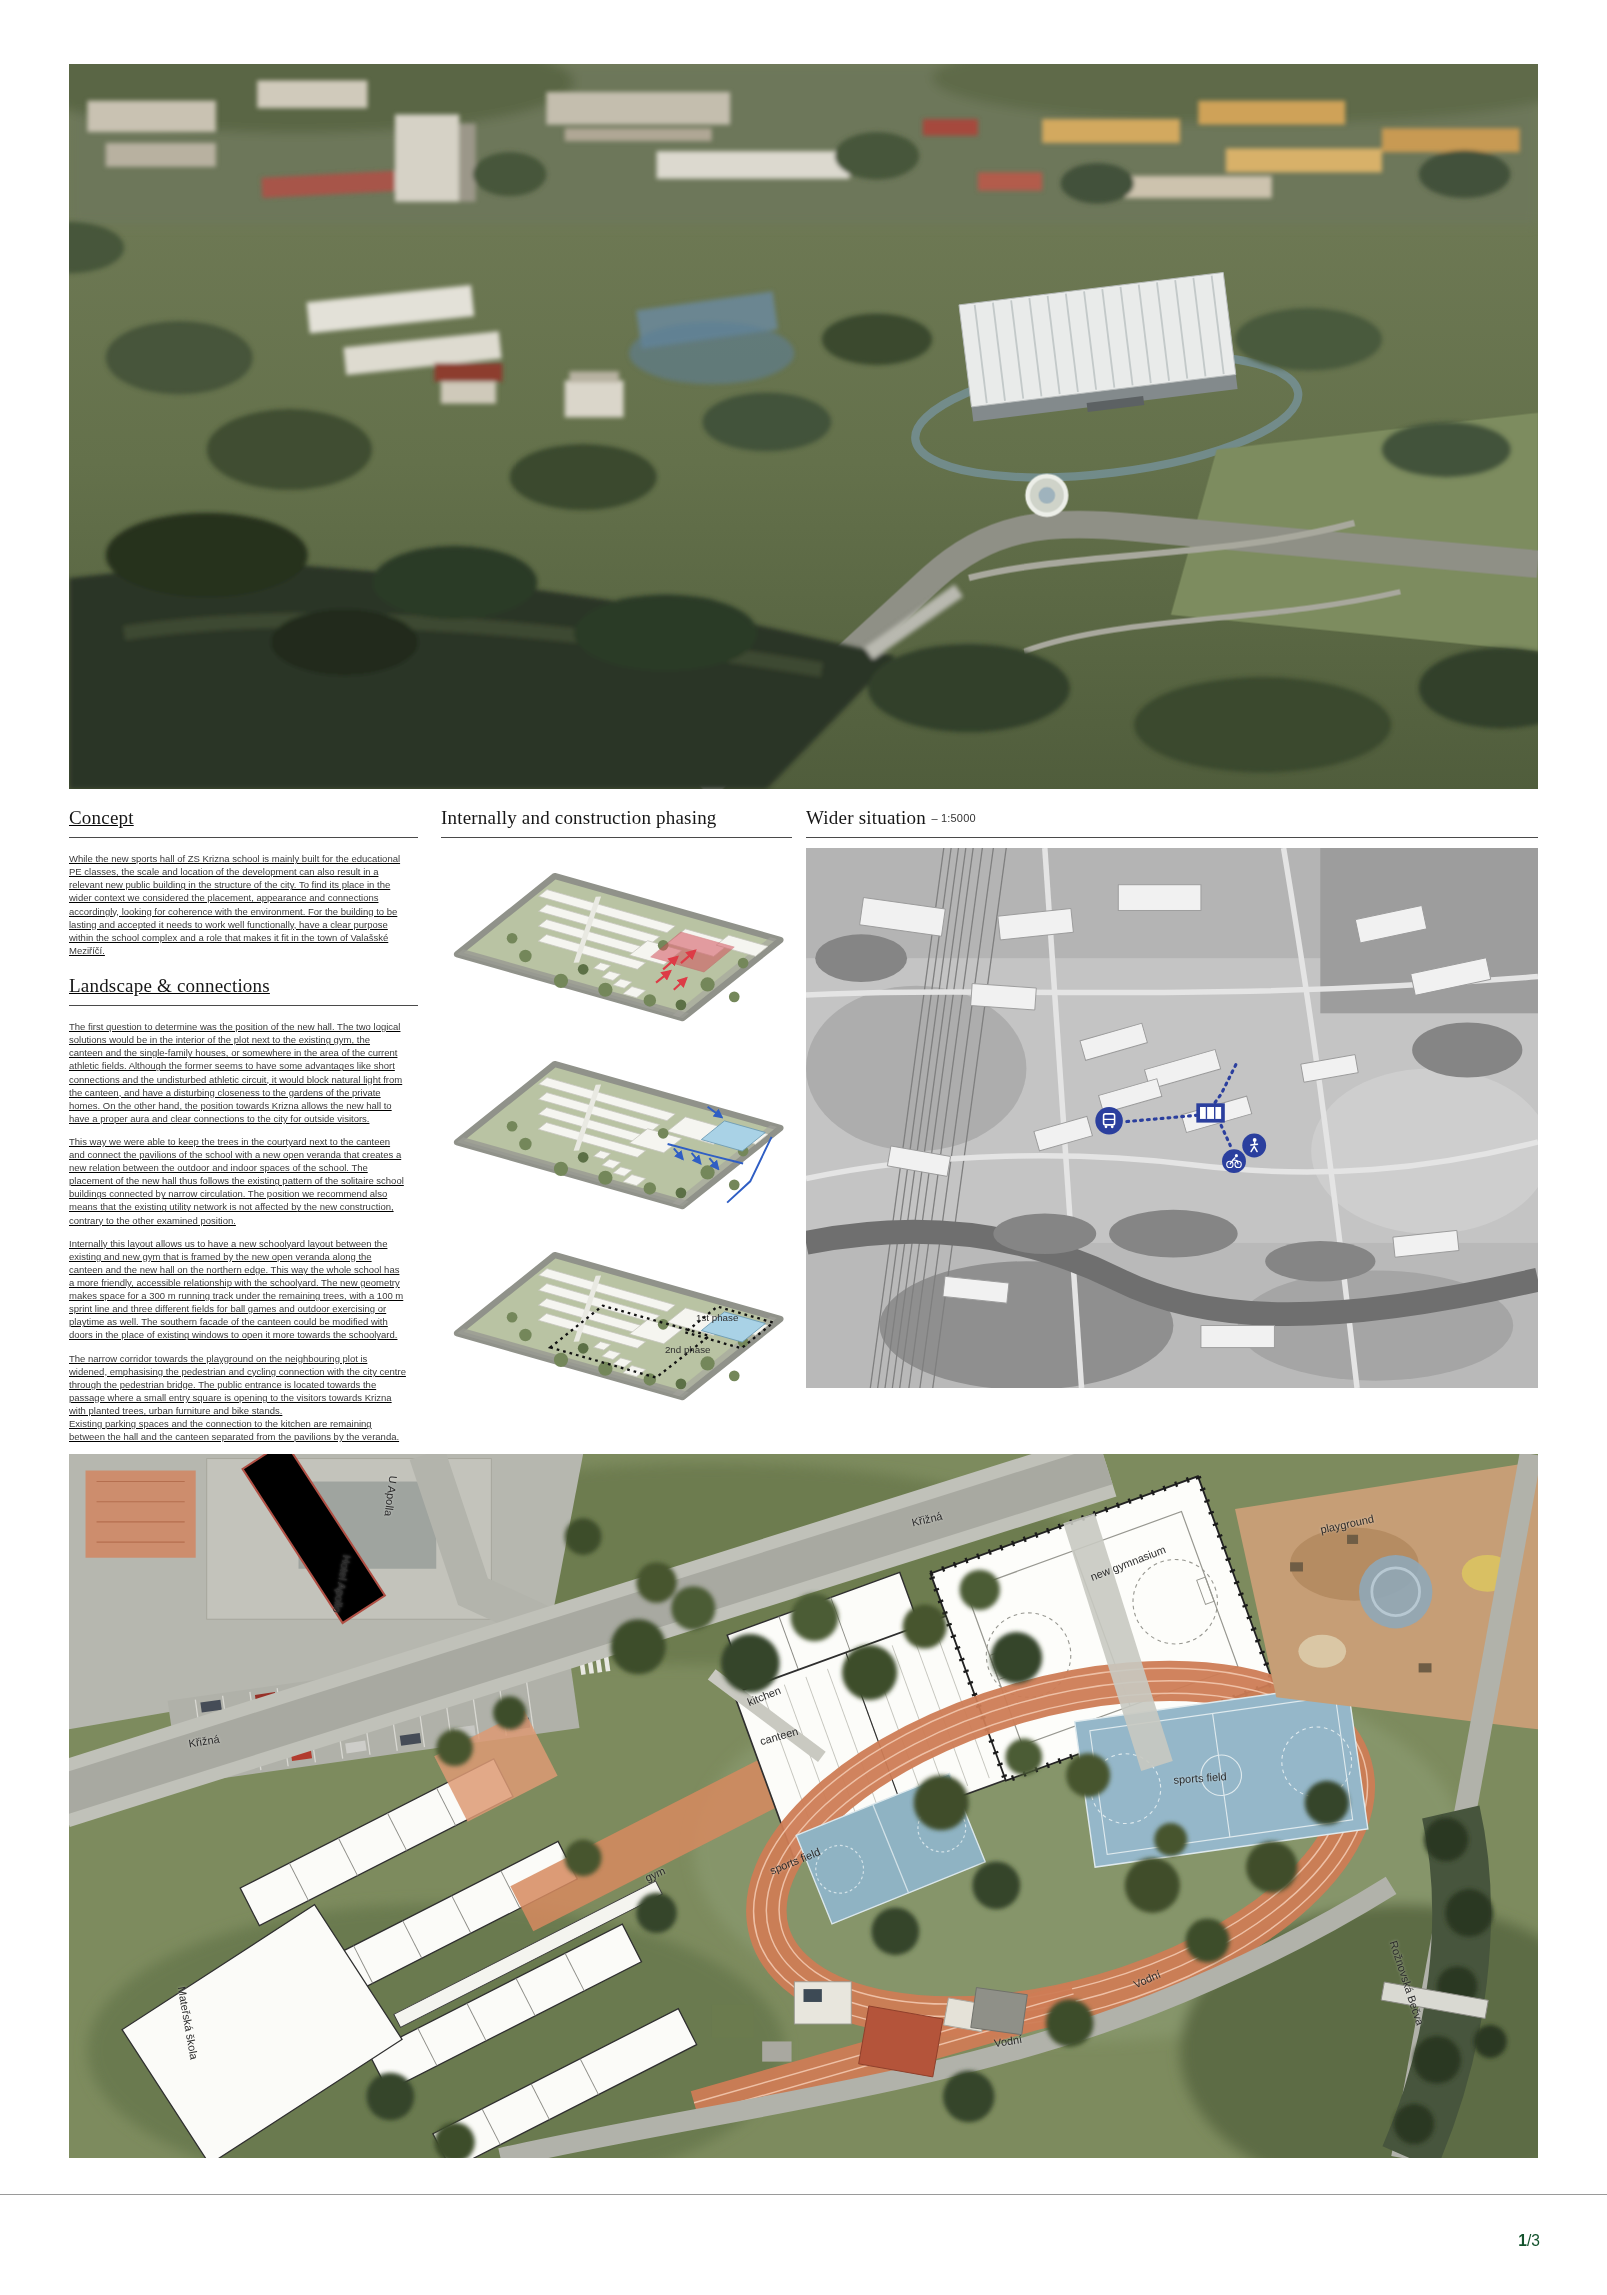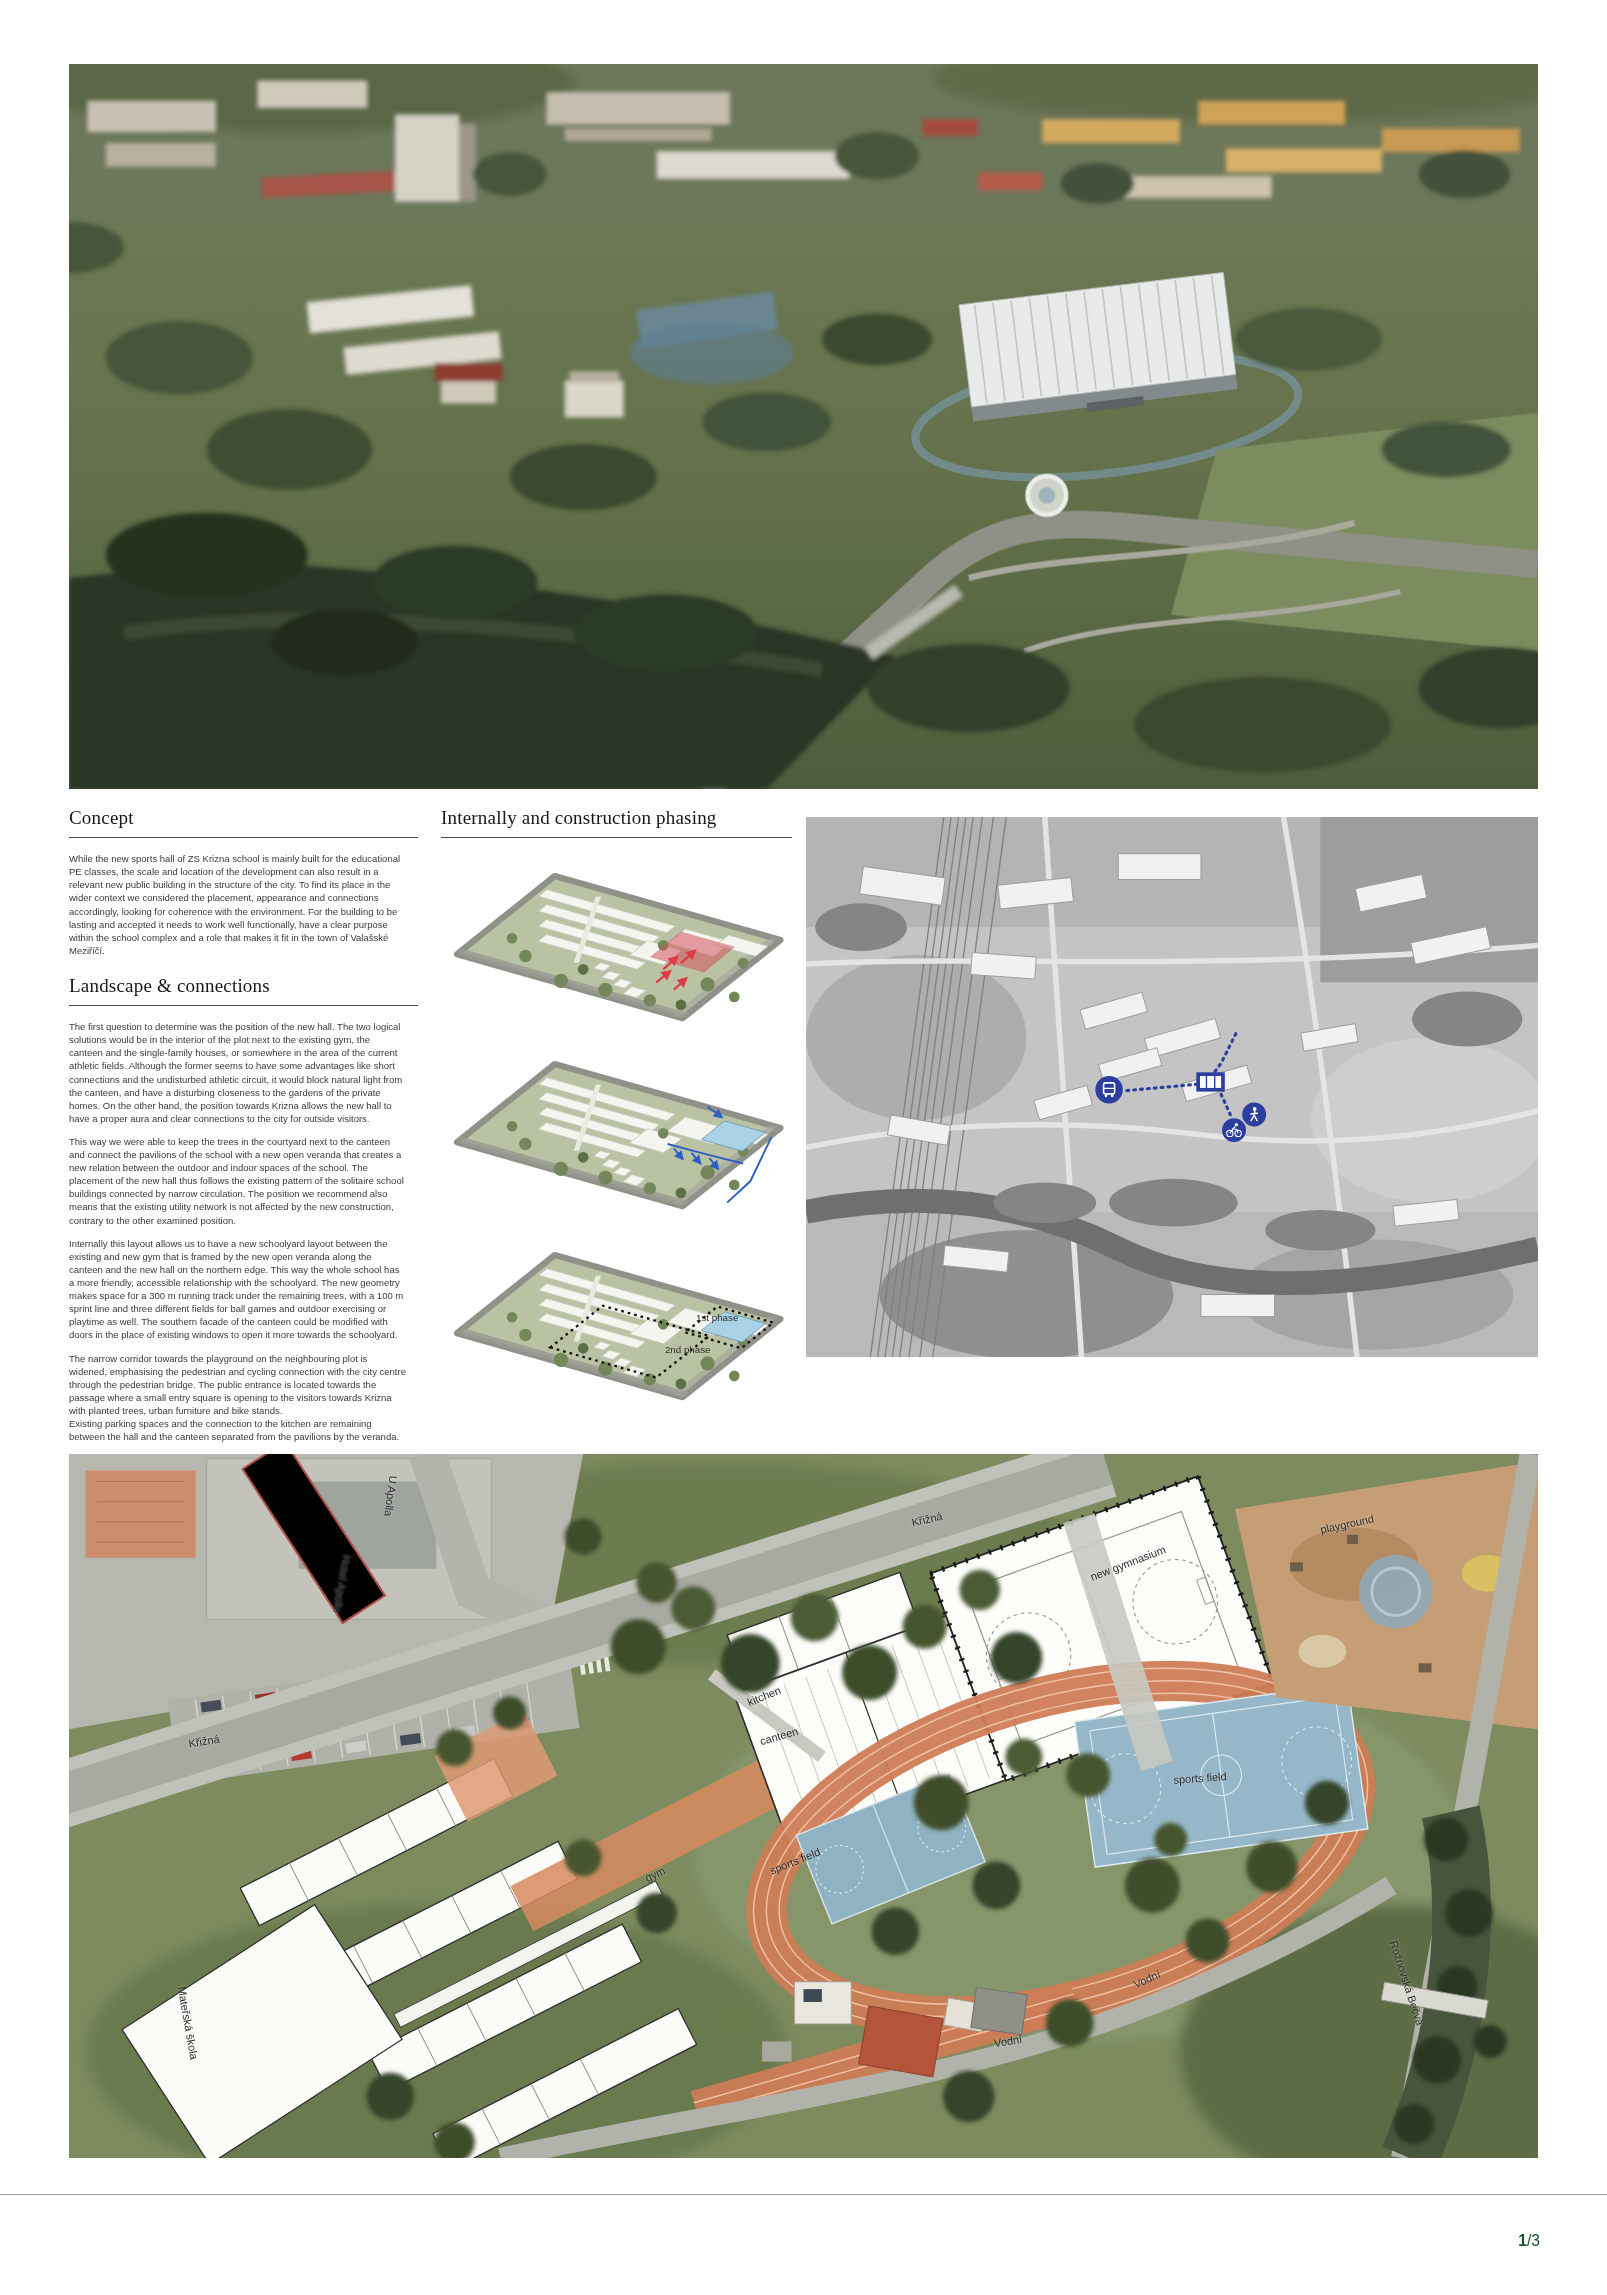--- a/index.html
+++ b/index.html
@@ -3,21 +3,21 @@
 <meta charset="utf-8">
 <style>
   html,body{margin:0;padding:0;background:#ddd;}
   .page{position:relative;width:1607px;height:2296px;background:#ffffff;overflow:hidden;
         font-family:"Liberation Sans",sans-serif;}
   svg{display:block}
 
   
   .hero{position:absolute;left:69px;top:64px;width:1469px;height:725px;background:#5f6b49;overflow:hidden;}
   .col{position:absolute;}
-  #col-concept{left:69px;top:807px;width:349px;}
+  #col-concept{left:69px;top:807px;width:349px;text-decoration:underline;}
   #col-phasing{left:441px;top:807px;width:351px;}
   #col-wider{left:806px;top:807px;width:732px;}
 
   .section-head{font-family:"Liberation Serif",serif;font-weight:400;font-size:19px;color:#161616;
                 margin:0;padding-bottom:8.3px;border-bottom:0.9px solid #4a4a4a;letter-spacing:0.2px;}
   .section-head.no-rule{border-bottom:none;padding-bottom:0;}
   .scale{font-family:"Liberation Sans",sans-serif;font-size:11px;color:#333;vertical-align:1.8px;margin-left:5.5px;}
   .body-text{margin-top:13.8px;}
   .body-text p{font-size:9.5px;line-height:1.38;color:#3a3a3a;margin:0 12px 10px 0;}
   .body-text p.tight{margin-bottom:0;}
@@ -250,20 +250,21 @@
       <g stroke="#111" stroke-width="2.6" stroke-dasharray="3 4.5" fill="none">
         <path d="M275,117 L338,135 L374,106 L311,88 Z"></path>
         <path d="M123,134 L242,168 L302,121 L182,87 Z"></path>
       </g>
       <text x="287" y="104" class="phase-label">1st phase</text>
       <text x="252" y="140" class="phase-label">2nd phase</text>
     </svg>
   </div>
 
   <div class="col" id="col-wider">
+    <h2 class="section-head"><span>Wider situation</span><span class="scale">– 1:5000</span></h2>
 
     <svg class="map-wider" viewBox="0 0 797 588" width="732" height="540">
       <rect x="0" y="0" width="797" height="588" fill="#c4c4c4"></rect>
       <g>
         <rect x="0" y="0" width="797" height="120" fill="#b4b4b4"></rect>
         <rect x="560" y="0" width="237" height="180" fill="#9d9d9d"></rect>
         <rect x="0" y="430" width="797" height="158" fill="#b9b9b9"></rect>
         <ellipse cx="120" cy="240" rx="120" ry="90" fill="#adadad"></ellipse>
         <ellipse cx="680" cy="330" rx="130" ry="90" fill="#cecece"></ellipse>
         <ellipse cx="240" cy="520" rx="160" ry="70" fill="#8f8f8f"></ellipse>

